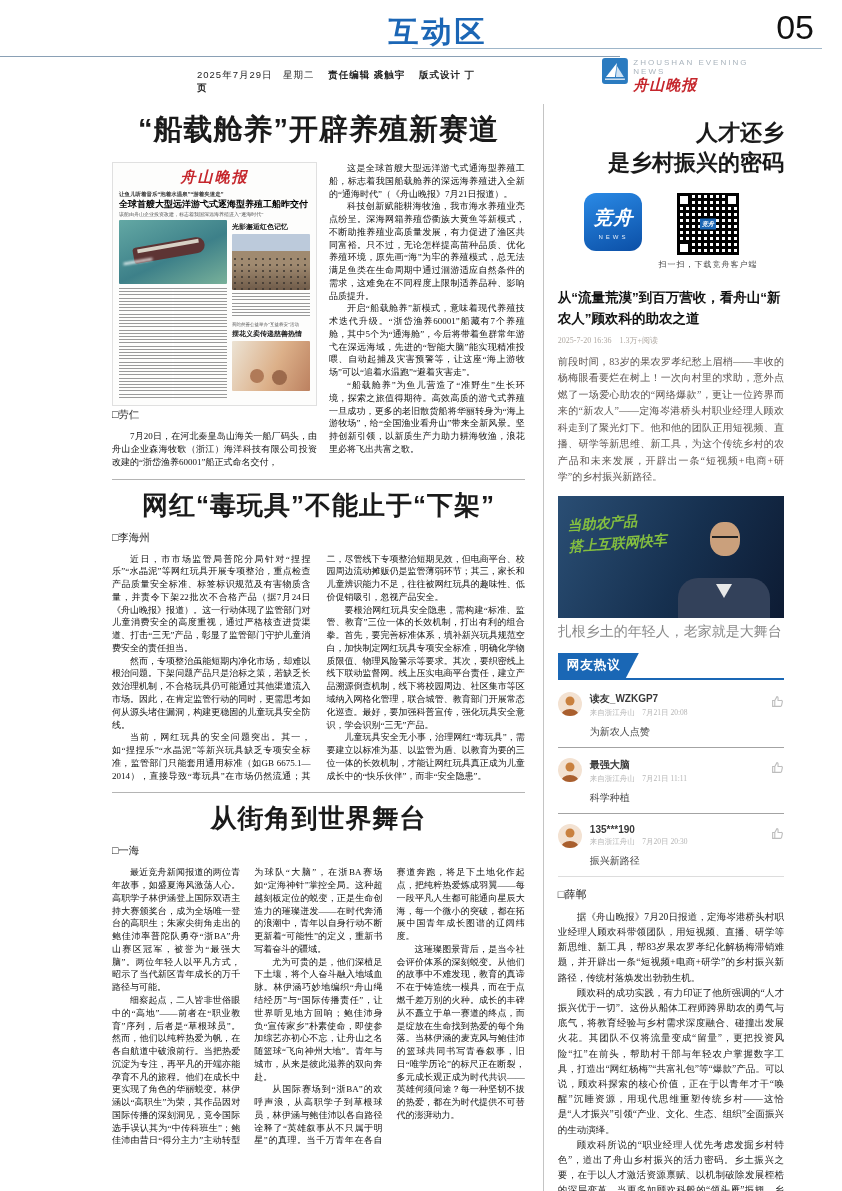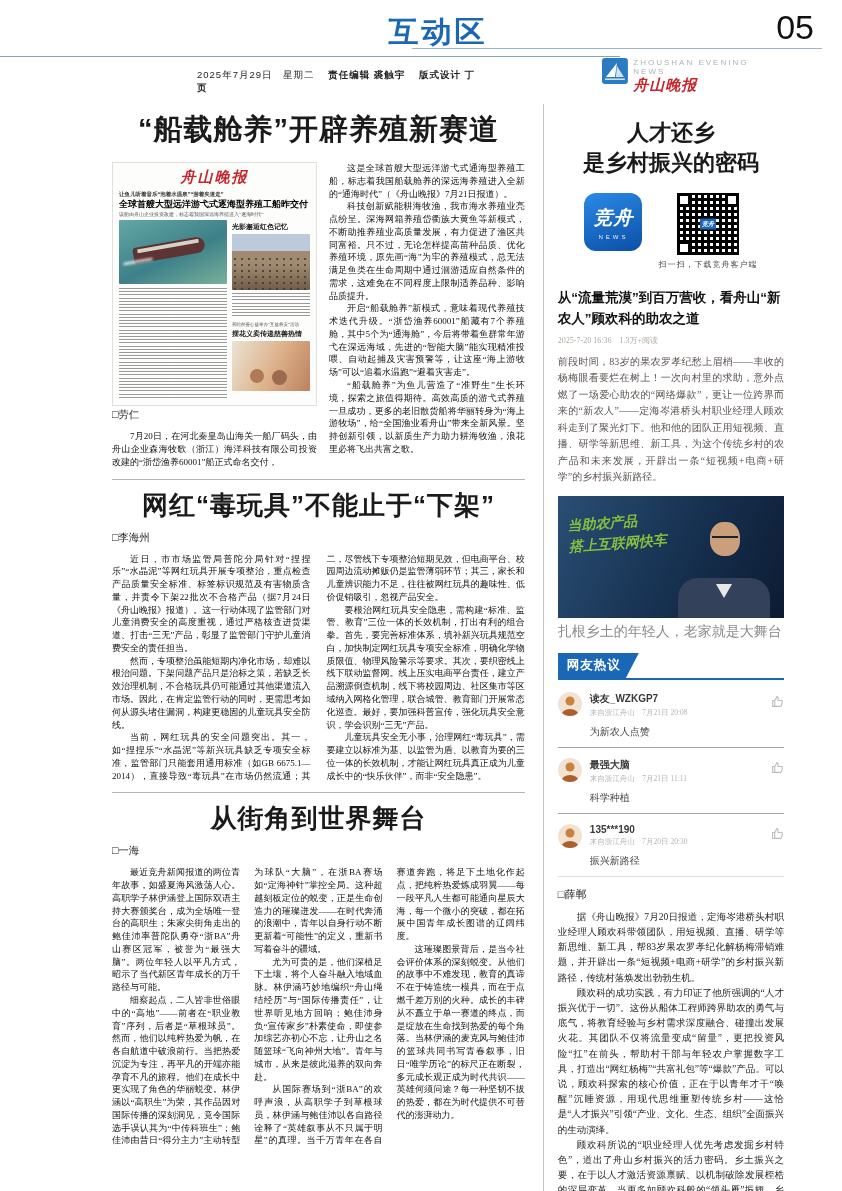--- a/index.html
+++ b/index.html
@@ -78,21 +78,21 @@
     background-image:radial-gradient(circle at 3px 2px,#35302b 1.1px,transparent 1.4px);
     background-size:7px 6px; opacity:.7; }
   .fake.small { height:26px; margin:3px 0; }
   .ph-charity { width:100%; height:50px; background:linear-gradient(115deg,#ece3d4,#dcb089 55%,#bc8160); }
   .ph-charity:before { content:""; position:absolute; left:18px; bottom:8px; width:14px; height:14px;
                        border-radius:50%; background:#b07a58; }
   .ph-charity:after { content:""; position:absolute; left:40px; bottom:6px; width:15px; height:15px;
                       border-radius:50%; background:#9c6a4c; }
 
   
-  .sb-head { text-align:center; font-family:"Liberation Sans",sans-serif; font-weight:bold;
+  .sb-head { text-align:right; font-family:"Liberation Sans",sans-serif; font-weight:bold;
              font-size:22px; line-height:1.35; margin:14px 0 16px; }
   .appqr { display:flex; justify-content:center; align-items:flex-start; gap:16px; }
   .app-icon { width:58px; height:58px; border-radius:12px; background:linear-gradient(160deg,#2a8ae6,#0b4fa6);
               color:#fff; display:flex; flex-direction:column; align-items:center; justify-content:center;
               font-family:"Liberation Sans",sans-serif; }
   .app-name { font-size:19px; font-weight:bold; font-style:italic; letter-spacing:1px; }
   .app-sub { font-size:6px; letter-spacing:3px; margin-top:3px; opacity:.9; }
   .qr-wrap { display:flex; flex-direction:column; align-items:center; }
   .qr { position:relative; width:62px; height:62px; background:
         repeating-linear-gradient(0deg,#000 0 3px,transparent 3px 6px),

